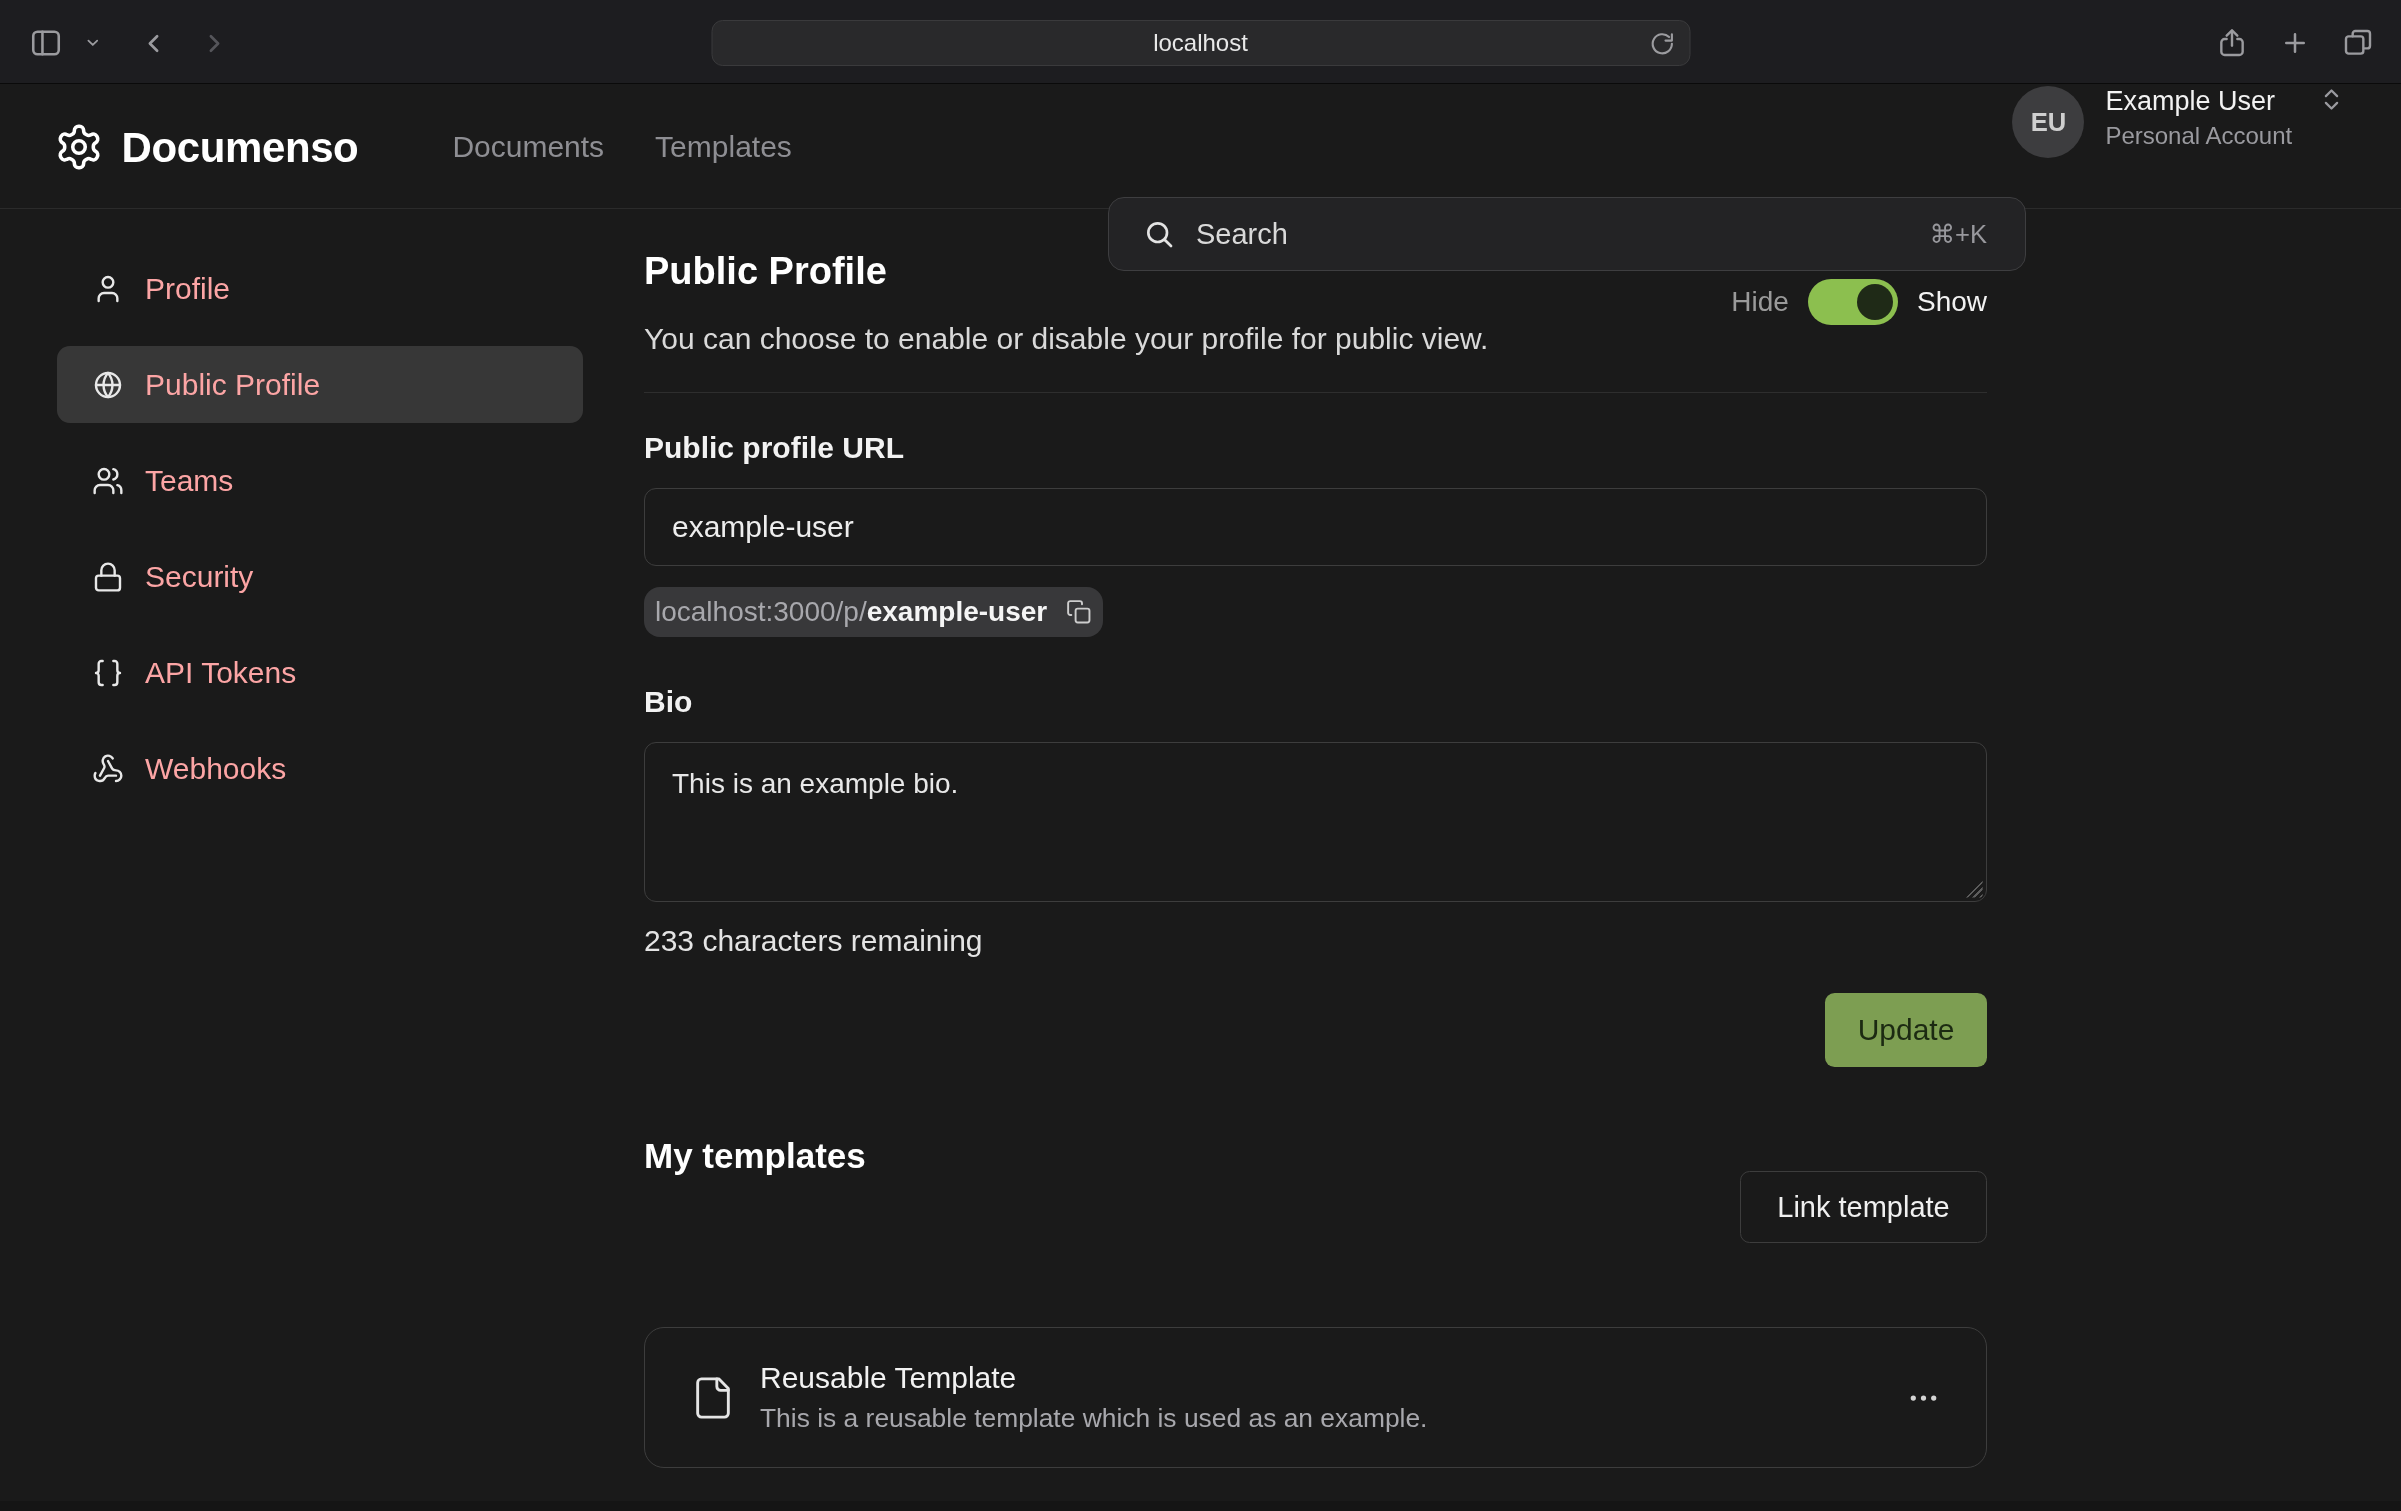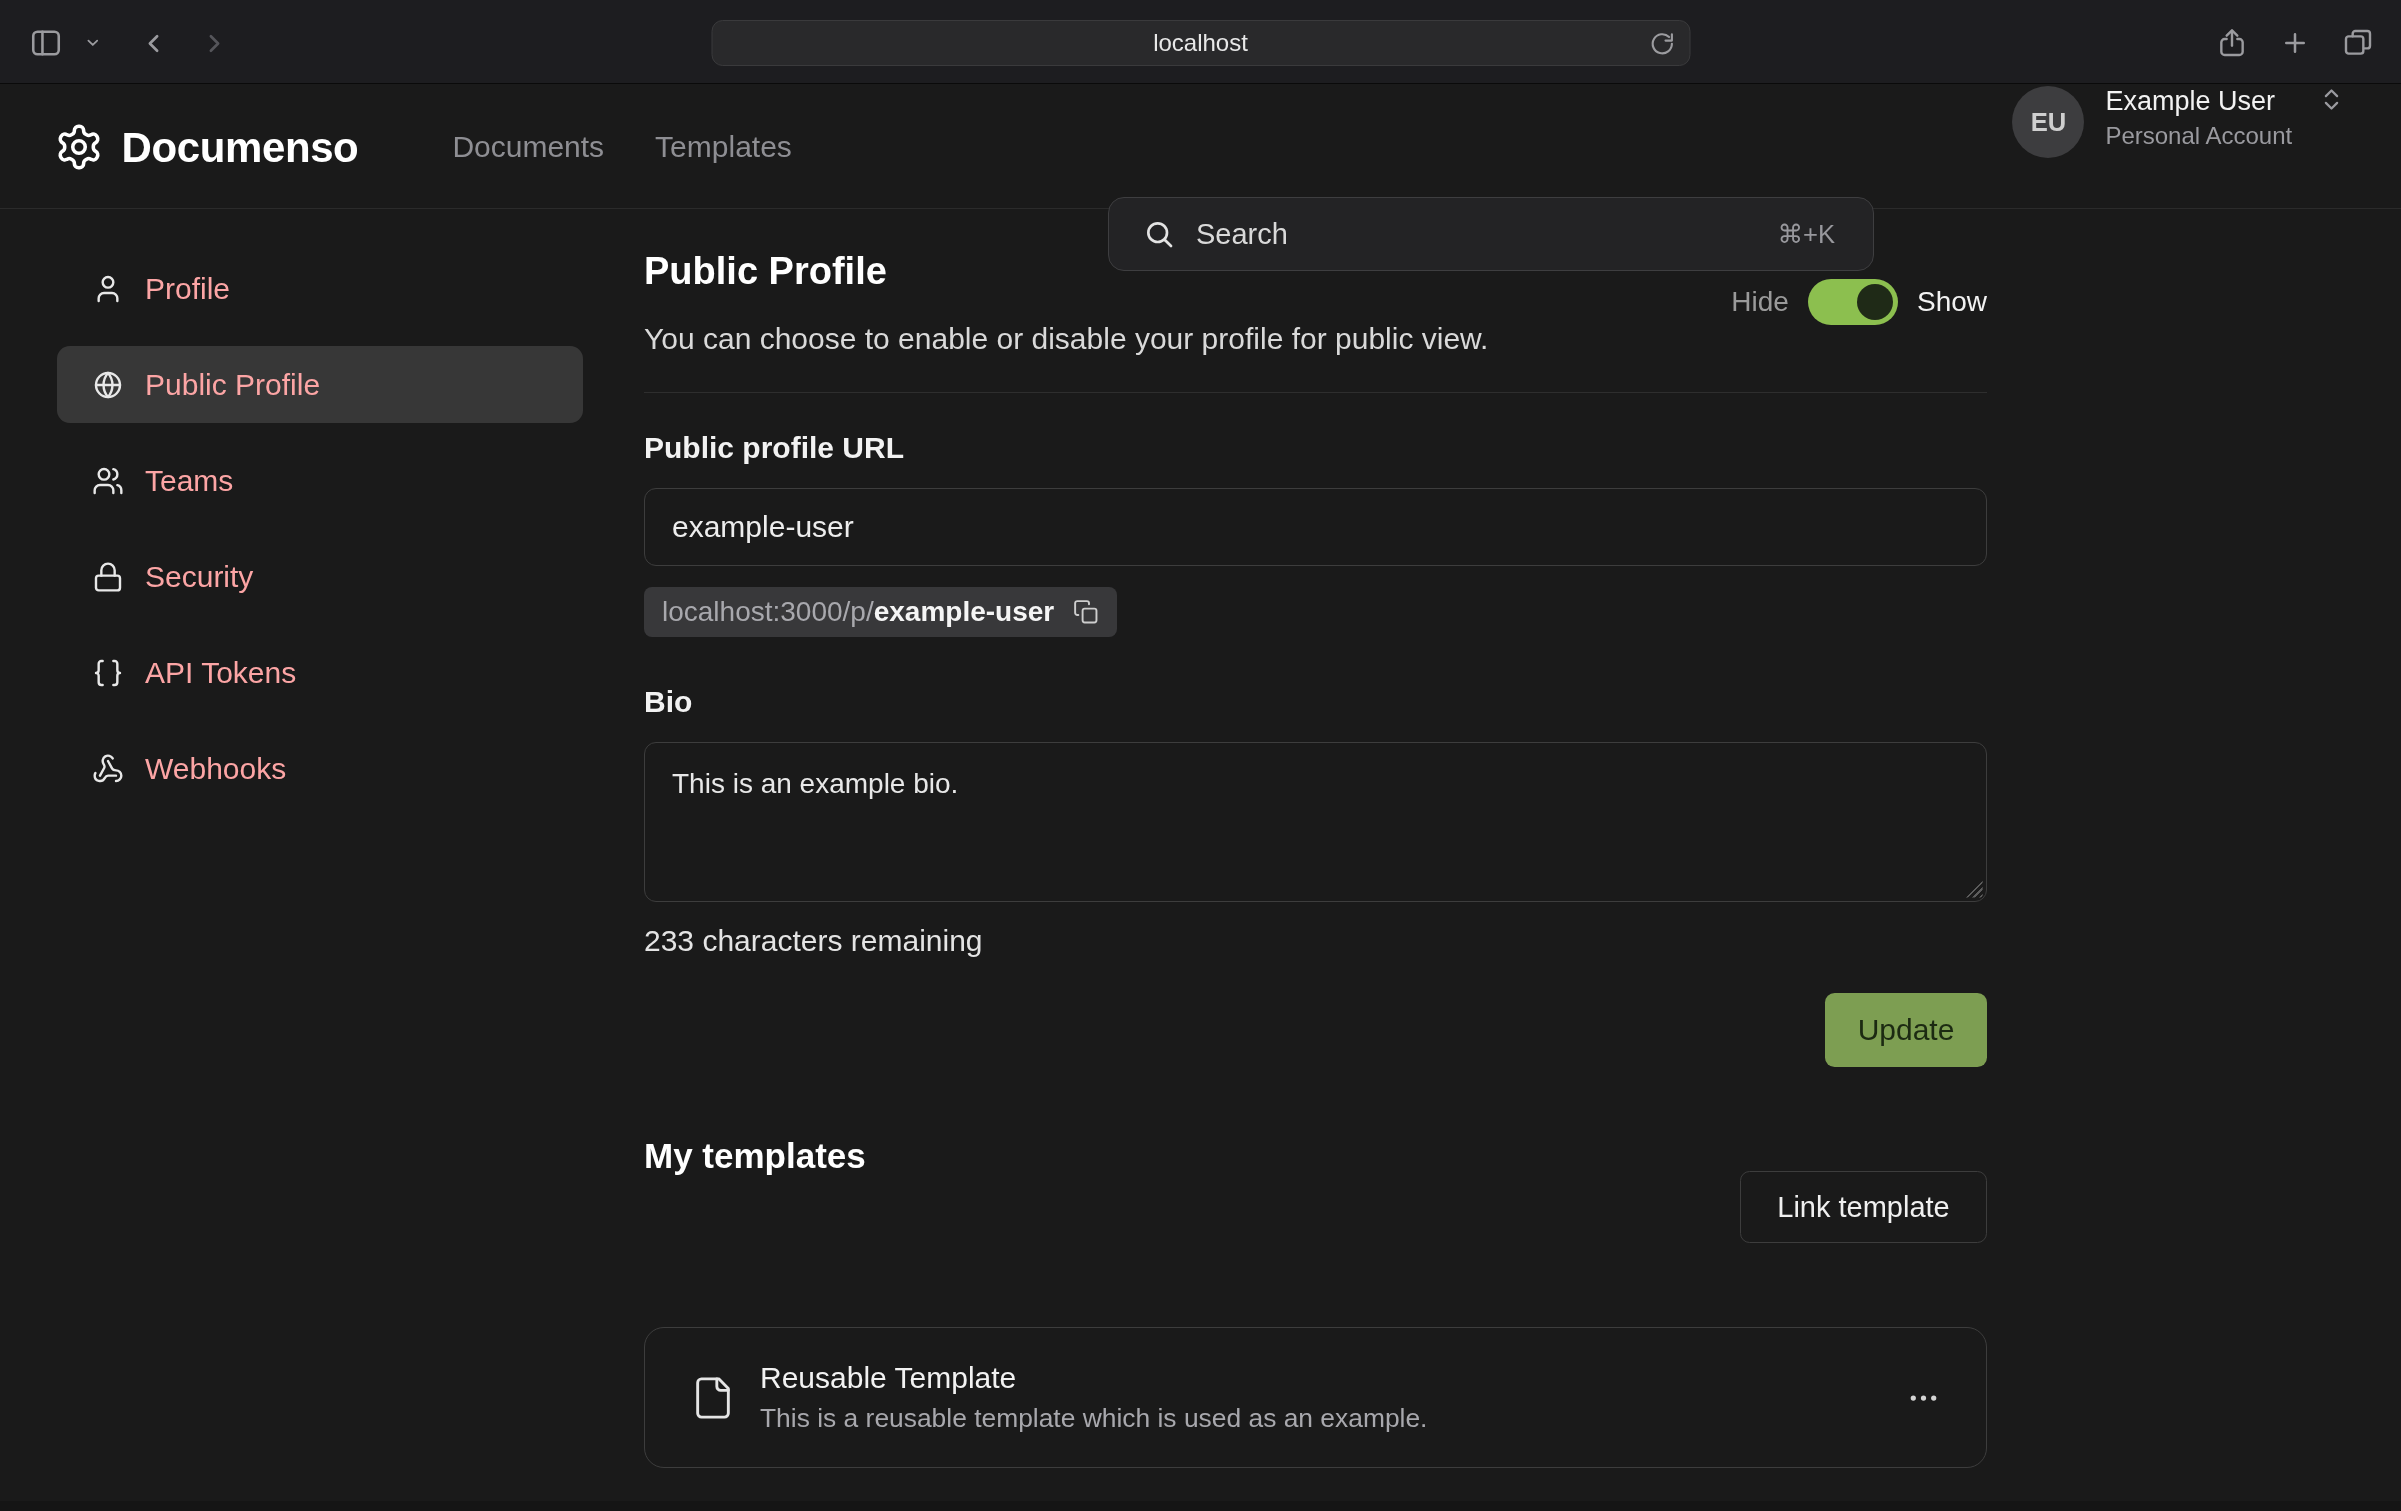--- a/index.html
+++ b/index.html
@@ -41,21 +41,21 @@
   .app-header {
     position:absolute; top:86px; left:0; right:0; height:123px;
     background:#1a1a1a; border-bottom:0.8px solid #2b2b2b;
     display:flex; align-items:center;
   }
   .brand { display:flex; align-items:flex-end; gap:17.6px; margin-left:54px; }
   .brand .brand-name { font-size:42px; font-weight:700; color:#fff; letter-spacing:-0.4px; }
   .main-nav { display:flex; gap:51px; margin-left:94px; }
   .main-nav .nav-item { font-size:30px; color:#8e8e93; cursor:pointer; }
   .searchbar {
-    position:absolute; left:1108px; top:111px; width:766px; height:74px;
+    position:absolute; left:1108px; top:111px; width:918px; height:74px;
     border-radius:16px; background:#232325; border:1.6px solid #3e3e40;
     display:flex; align-items:center; cursor:text;
   }
   .searchbar .search-icon { margin-left:34px; color:#e3e3e3; }
   .searchbar .search-text { margin-left:21px; font-size:29px; color:#d9d9d9; }
   .searchbar .shortcut { position:absolute; right:38px; font-size:25.6px; color:#98989d; }
   .user-cluster {
     position:absolute; right:56px; top:0; height:123px;
     display:flex; gap:21px; cursor:pointer;
   }
@@ -103,22 +103,22 @@
   .section-label { position:absolute; left:0; font-size:30px; font-weight:600; color:#f2f2f2; }
   .url-label { top:221px; }
   .url-input {
     position:absolute; top:278px; left:0; width:1343px; height:78px;
     background:transparent; border:1.6px solid #3d3d3d; border-radius:12px;
     color:#ededed; font-size:30px; padding:0 27px;
     font-family:"Liberation Sans", sans-serif; outline:none;
   }
   .url-badge {
     position:absolute; top:377px; left:0; height:50px;
-    background:#38383a; border-radius:8px;
-    display:inline-flex; align-items:center; gap:19px; padding:0 18px;
+    background:#38383a; border-radius:16px;
+    display:inline-flex; align-items:center; gap:19px; padding:0 11px;
   }
   .url-badge .prefix { font-size:28px; color:#a8a8ad; }
   .url-badge .slug { font-size:28px; font-weight:700; color:#f5f5f5; margin-left:-19px; }
   .copy-btn { color:#cdcdcd; cursor:pointer; display:flex; }
 
   .bio-label { top:475px; }
   .bio-textarea {
     position:absolute; top:532px; left:0; width:1343px; height:160px;
     background:transparent; border:1.6px solid #3d3d3d; border-radius:12px;
     color:#e8e8e8; font-size:28px; padding:21px 27px;

